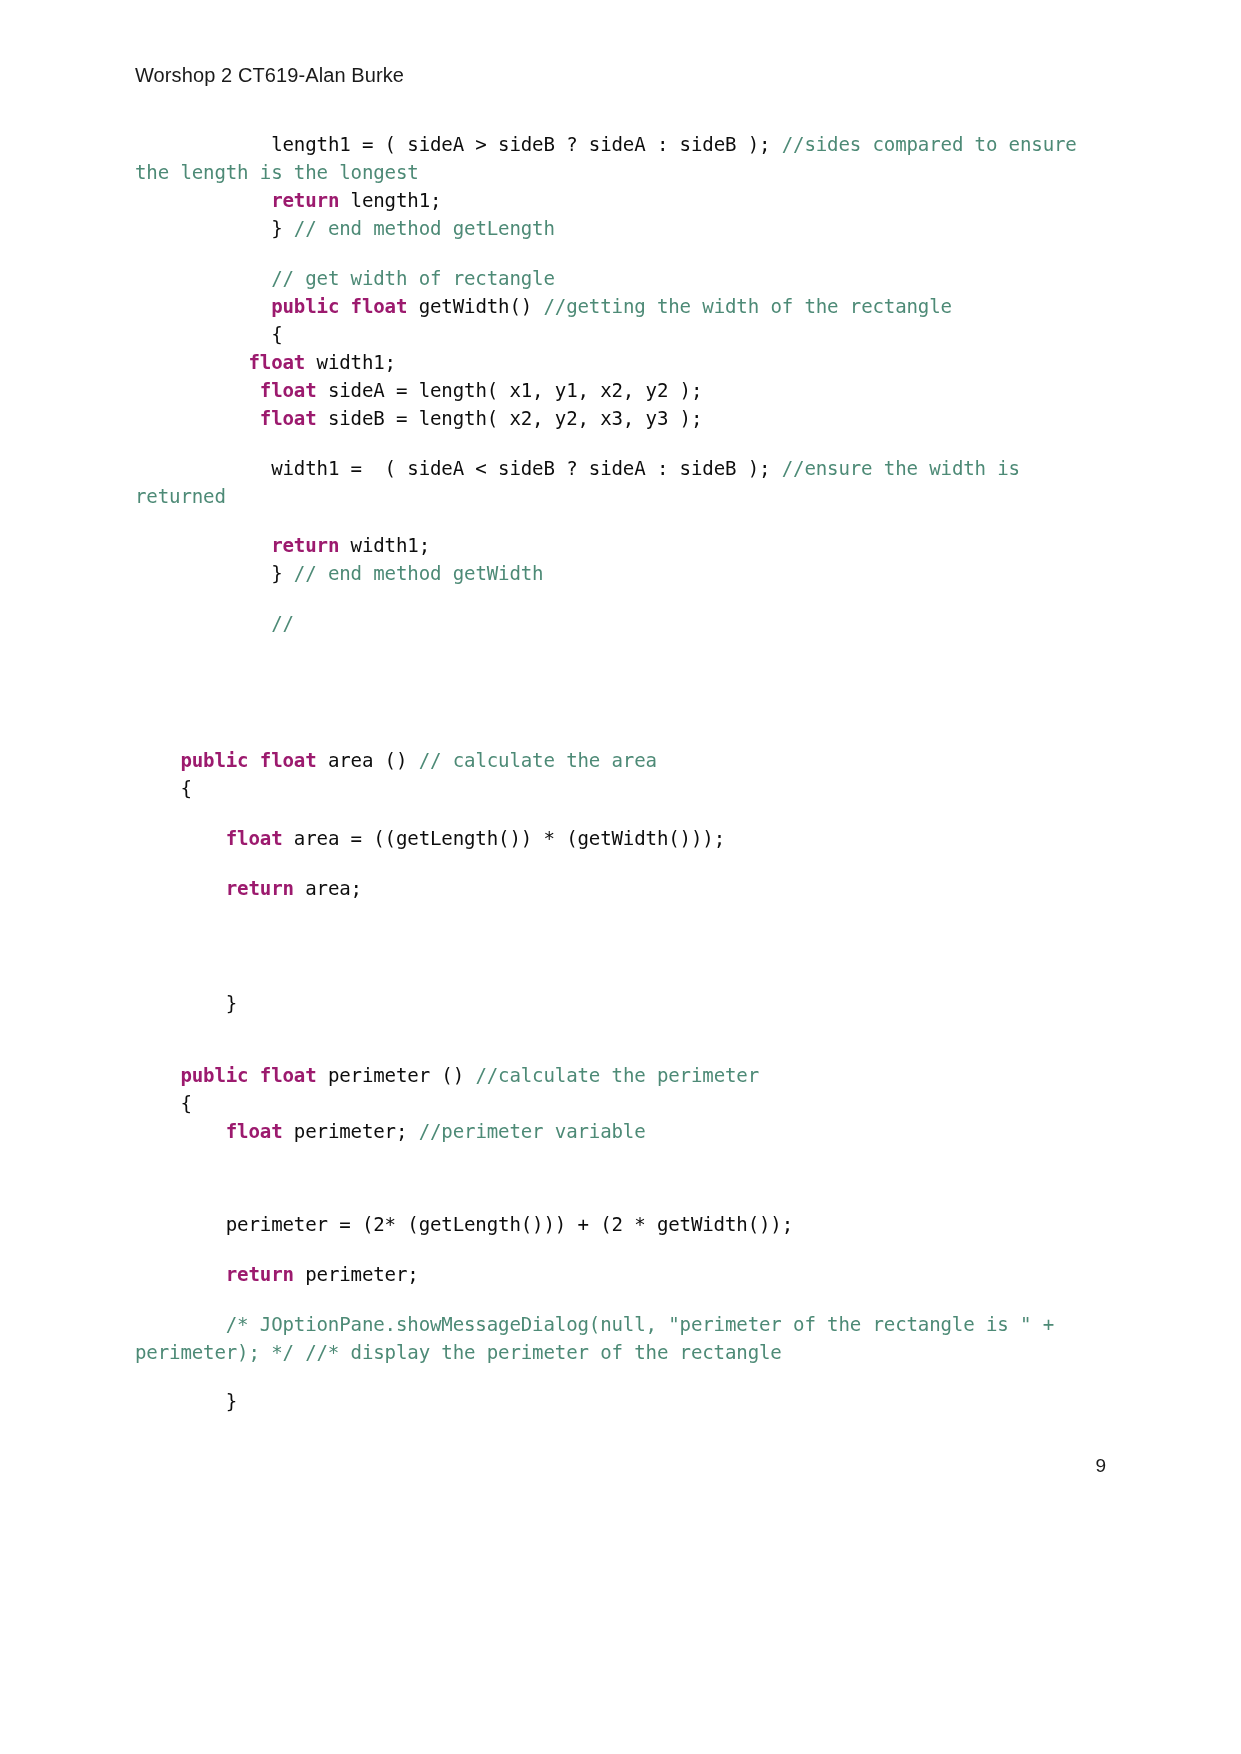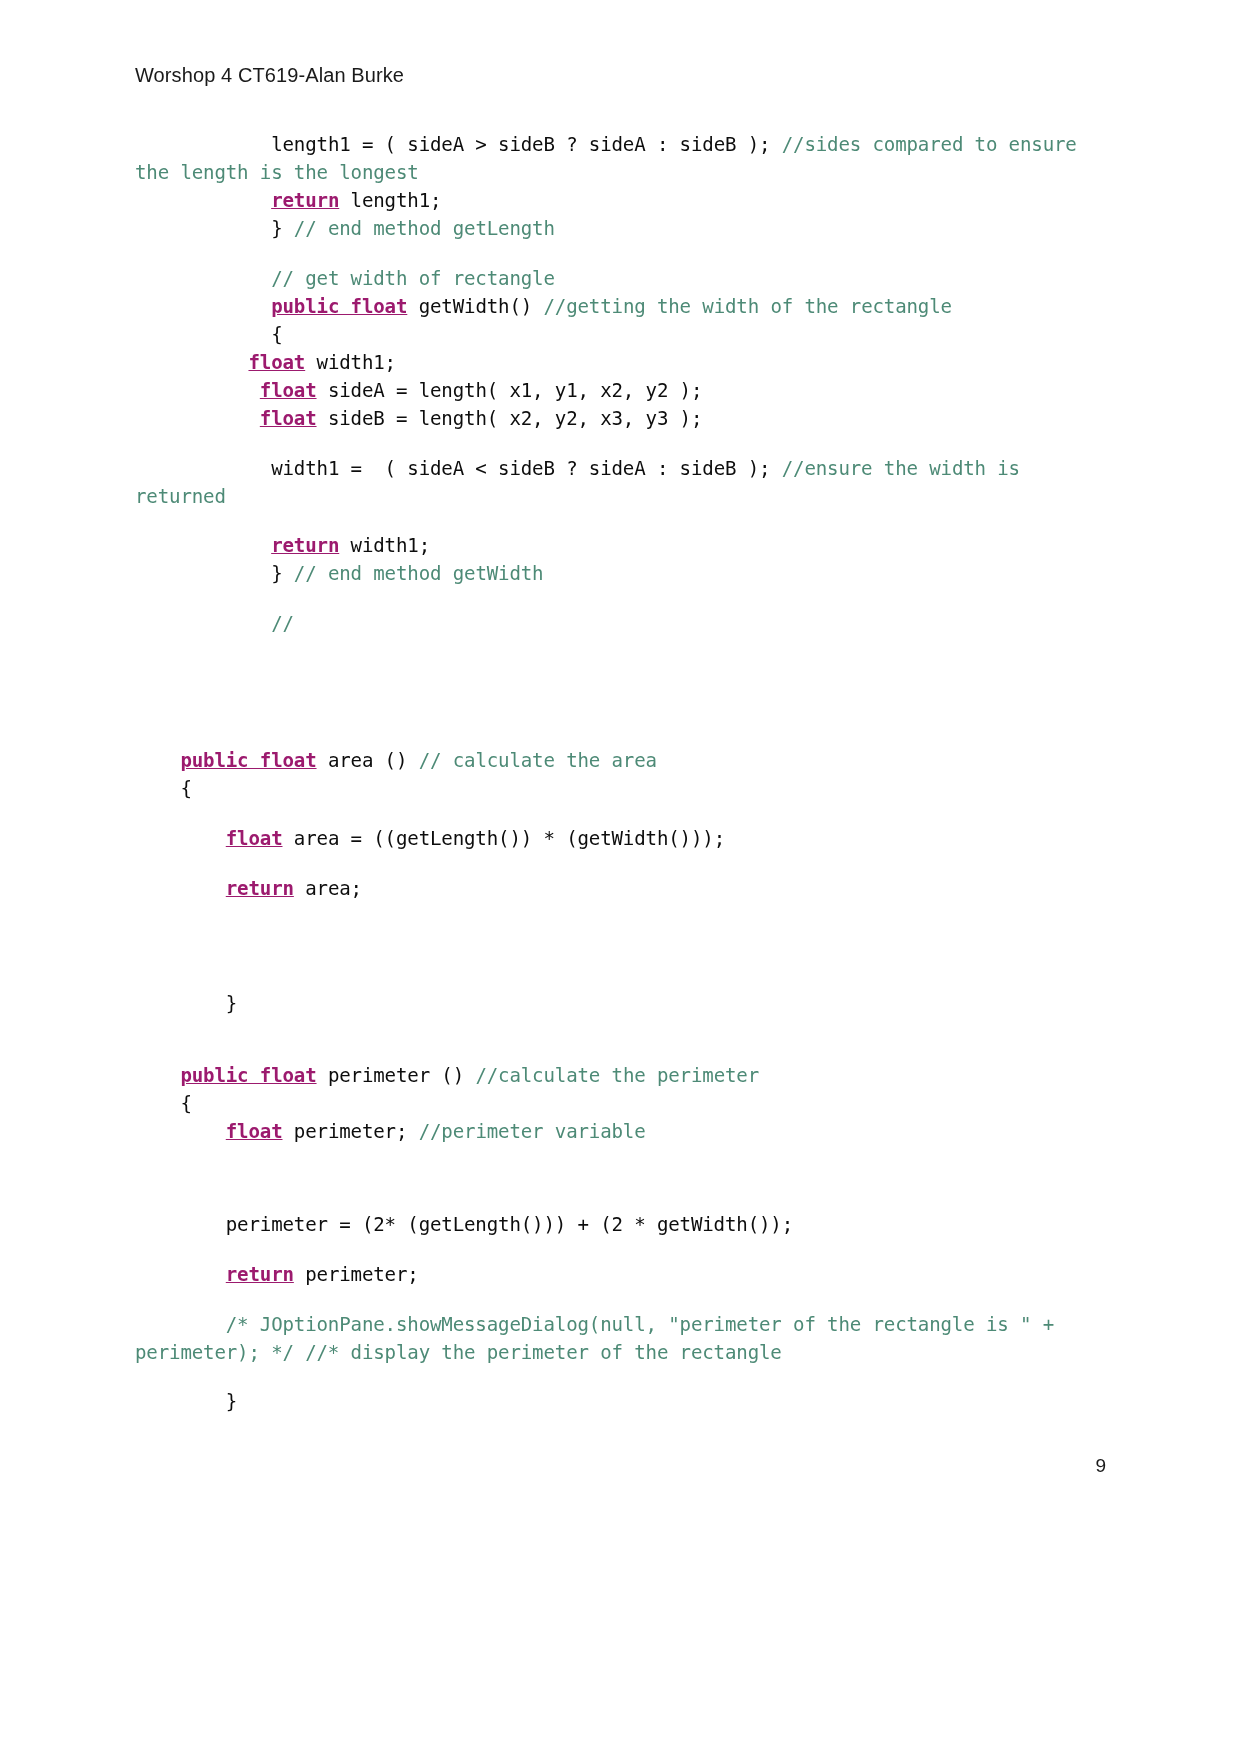--- a/index.html
+++ b/index.html
@@ -42,36 +42,35 @@
   }
   .code-line {
     min-height: 21.8px;
     white-space: pre-wrap;
   }
   .blank {
     height: 21.8px;
   }
   .kw {
     font-weight: bold;
-    text-decoration: underline;
   }
   
   .page-number {
     position: absolute;
     right: 135px;
     top: 1455px;
     font-family: "Liberation Sans", sans-serif;
     font-size: 19px;
     color: #1a1a1a;
   }
 </style>
 </head>
 <body>
 
 <div class="page">
 
-  <div class="doc-header">Worshop 4 CT619-Alan Burke</div>
+  <div class="doc-header">Worshop 2 CT619-Alan Burke</div>
 
   <div class="code-body"><div class="code-line"><span>            </span><span style="color: rgb(13, 13, 13);">length1 = ( sideA &gt; sideB ? sideA : sideB ); </span><span style="color: rgb(77, 138, 118);">//sides compared to ensure the length is the longest</span></div><div class="code-line"><span>            </span><span class="kw" style="color: rgb(156, 26, 110);">return</span><span style="color: rgb(13, 13, 13);"> length1;</span></div><div class="code-line"><span>            </span><span style="color: rgb(13, 13, 13);">} </span><span style="color: rgb(77, 138, 118);">// end method getLength</span></div><div class="code-line blank">&nbsp;</div><div class="code-line"><span>            </span><span style="color: rgb(77, 138, 118);">// get width of rectangle</span></div><div class="code-line"><span>            </span><span class="kw" style="color: rgb(156, 26, 110);">public float</span><span style="color: rgb(13, 13, 13);"> getWidth() </span><span style="color: rgb(77, 138, 118);">//getting the width of the rectangle</span></div><div class="code-line"><span>            </span><span style="color: rgb(13, 13, 13);">{</span></div><div class="code-line"><span>          </span><span class="kw" style="color: rgb(156, 26, 110);">float</span><span style="color: rgb(13, 13, 13);"> width1;</span></div><div class="code-line"><span>           </span><span class="kw" style="color: rgb(156, 26, 110);">float</span><span style="color: rgb(13, 13, 13);"> sideA = length( x1, y1, x2, y2 );</span></div><div class="code-line"><span>           </span><span class="kw" style="color: rgb(156, 26, 110);">float</span><span style="color: rgb(13, 13, 13);"> sideB = length( x2, y2, x3, y3 );</span></div><div class="code-line blank">&nbsp;</div><div class="code-line"><span>            </span><span style="color: rgb(13, 13, 13);">width1 =  ( sideA &lt; sideB ? sideA : sideB ); </span><span style="color: rgb(77, 138, 118);">//ensure the width is returned</span></div><div class="code-line blank">&nbsp;</div><div class="code-line"><span>            </span><span class="kw" style="color: rgb(156, 26, 110);">return</span><span style="color: rgb(13, 13, 13);"> width1;</span></div><div class="code-line"><span>            </span><span style="color: rgb(13, 13, 13);">} </span><span style="color: rgb(77, 138, 118);">// end method getWidth</span></div><div class="code-line blank">&nbsp;</div><div class="code-line"><span>            </span><span style="color: rgb(77, 138, 118);">//</span></div><div class="code-line blank">&nbsp;</div><div class="code-line blank">&nbsp;</div><div class="code-line blank">&nbsp;</div><div class="code-line blank">&nbsp;</div><div class="code-line blank">&nbsp;</div><div class="code-line"><span>    </span><span class="kw" style="color: rgb(156, 26, 110);">public float</span><span style="color: rgb(13, 13, 13);"> area () </span><span style="color: rgb(77, 138, 118);">// calculate the area</span></div><div class="code-line"><span>    </span><span style="color: rgb(13, 13, 13);">{</span></div><div class="code-line blank">&nbsp;</div><div class="code-line"><span>        </span><span class="kw" style="color: rgb(156, 26, 110);">float</span><span style="color: rgb(13, 13, 13);"> area = ((getLength()) * (getWidth()));</span></div><div class="code-line blank">&nbsp;</div><div class="code-line"><span>        </span><span class="kw" style="color: rgb(156, 26, 110);">return</span><span style="color: rgb(13, 13, 13);"> area;</span></div><div class="code-line blank">&nbsp;</div><div class="code-line blank">&nbsp;</div><div class="code-line blank">&nbsp;</div><div class="code-line blank">&nbsp;</div><div class="code-line"><span>        </span><span style="color: rgb(13, 13, 13);">}</span></div><div class="code-line blank">&nbsp;</div><div class="code-line blank">&nbsp;</div><div class="code-line"><span>    </span><span class="kw" style="color: rgb(156, 26, 110);">public float</span><span style="color: rgb(13, 13, 13);"> perimeter () </span><span style="color: rgb(77, 138, 118);">//calculate the perimeter</span></div><div class="code-line"><span>    </span><span style="color: rgb(13, 13, 13);">{</span></div><div class="code-line"><span>        </span><span class="kw" style="color: rgb(156, 26, 110);">float</span><span style="color: rgb(13, 13, 13);"> perimeter; </span><span style="color: rgb(77, 138, 118);">//perimeter variable</span></div><div class="code-line blank">&nbsp;</div><div class="code-line blank">&nbsp;</div><div class="code-line blank">&nbsp;</div><div class="code-line"><span>        </span><span style="color: rgb(13, 13, 13);">perimeter = (2* (getLength())) + (2 * getWidth());</span></div><div class="code-line blank">&nbsp;</div><div class="code-line"><span>        </span><span class="kw" style="color: rgb(156, 26, 110);">return</span><span style="color: rgb(13, 13, 13);"> perimeter;</span></div><div class="code-line blank">&nbsp;</div><div class="code-line"><span>        </span><span style="color: rgb(77, 138, 118);">/* JOptionPane.showMessageDialog(null, "perimeter of the rectangle is " + perimeter); */ //* display the perimeter of the rectangle</span></div><div class="code-line blank">&nbsp;</div><div class="code-line"><span>        </span><span style="color: rgb(13, 13, 13);">}</span></div></div>
 
   <div class="page-number">9</div>
 
 </div>
 
 </body></html>

